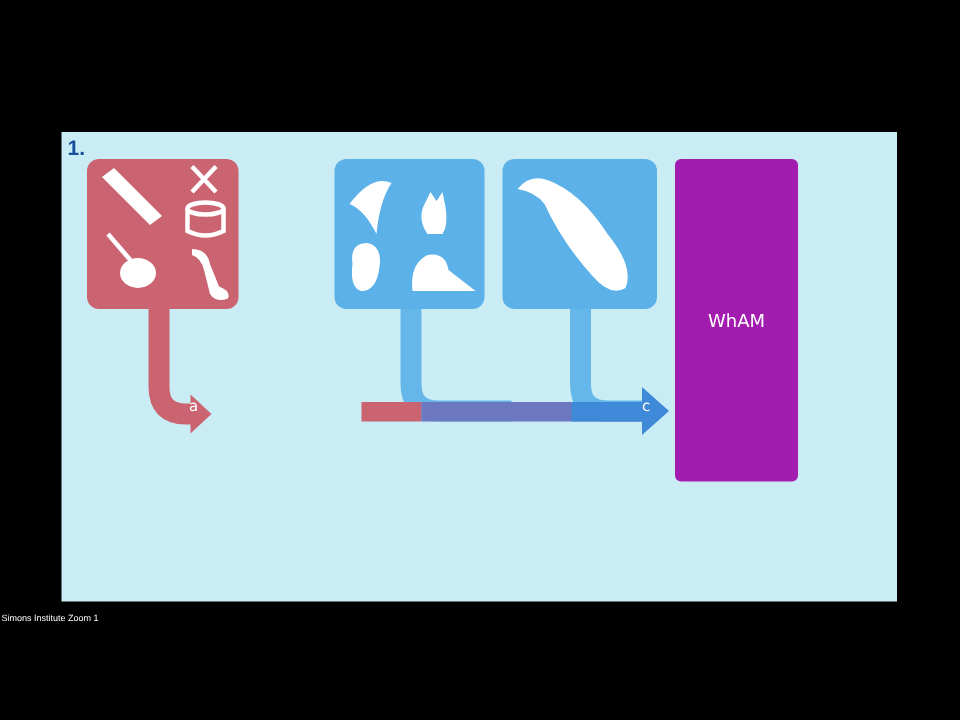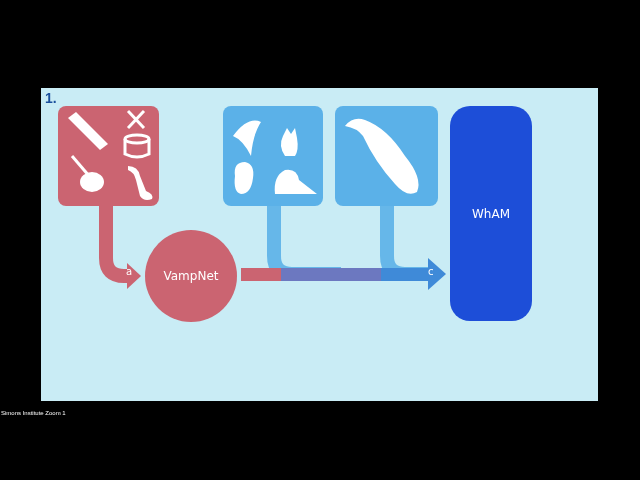--- a/index.html
+++ b/index.html
@@ -2,21 +2,21 @@
 <html><head>
 <meta charset="utf-8">
 <style>
   html, body { margin:0; padding:0; background:#000; }
   body { width:640px; height:480px; position:relative; overflow:hidden; font-family:"DejaVu Sans", sans-serif; }
   .slide { position:absolute; left:41px; top:88px; width:557px; height:313px; background:#c9ecf5; }
   .step { position:absolute; left:4px; top:2px; font-weight:bold; font-size:14px; color:#1a4f9c; font-family:"Liberation Sans", sans-serif; }
   .tile { position:absolute; border-radius:8px; }
   .tile svg { position:absolute; left:0; top:0; }
   .circle { position:absolute; border-radius:50%; background:#cb6471; color:#fff; display:flex; align-items:center; justify-content:center; font-size:12px; }
-  .wham { position:absolute; background:#1d4ed8; border-radius:20px; color:#fff; display:flex; align-items:center; justify-content:center; font-size:12px; }
+  .wham { position:absolute; background:#a21caf; border-radius:4px; color:#fff; display:flex; align-items:center; justify-content:center; font-size:12px; }
   .flows { position:absolute; left:0; top:0; }
   .lbl { position:absolute; color:#fff; font-size:10px; }
   .caption { position:absolute; left:1px; top:410px; color:#fff; font-size:6px; font-family:"Liberation Sans", sans-serif; }
 </style>
 </head>
 <body>
 
 <div class="slide">
   <div class="step">1.</div>
 
@@ -63,21 +63,20 @@
       <path d="M52 88 Q50 70 62 64 Q74 62 76 74 L94 88 Z"></path>
     </svg>
   </div>
 
   <div class="tile" style="left:294px;top:18px;width:103px;height:100px;background:#5bb1e8;">
     <svg width="103" height="100" viewBox="0 0 103 100">
       <path fill="#fff" d="M10 20 Q18 10 30 14 Q52 22 70 50 Q88 72 82 86 Q72 92 60 78 Q40 56 28 30 Q22 22 10 20 Z"></path>
     </svg>
   </div>
 
-  <div class="circle" style="left:104px;top:142px;width:92px;height:92px;">VampNet</div>
 
   <div class="wham" style="left:409px;top:18px;width:82px;height:215px;">WhAM</div>
 
   <span class="lbl" style="left:85px;top:178px;">a</span>
   <span class="lbl" style="left:387px;top:178px;">c</span>
 </div>
 
 <div class="caption">Simons Institute Zoom 1</div>
 
 </body></html>

